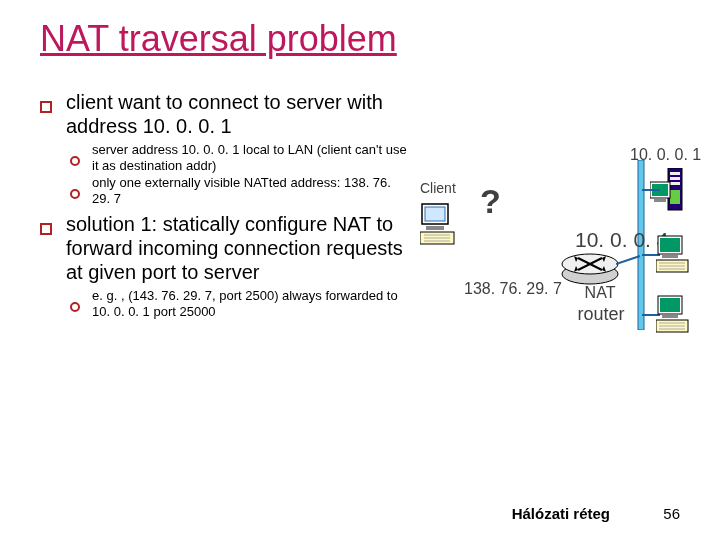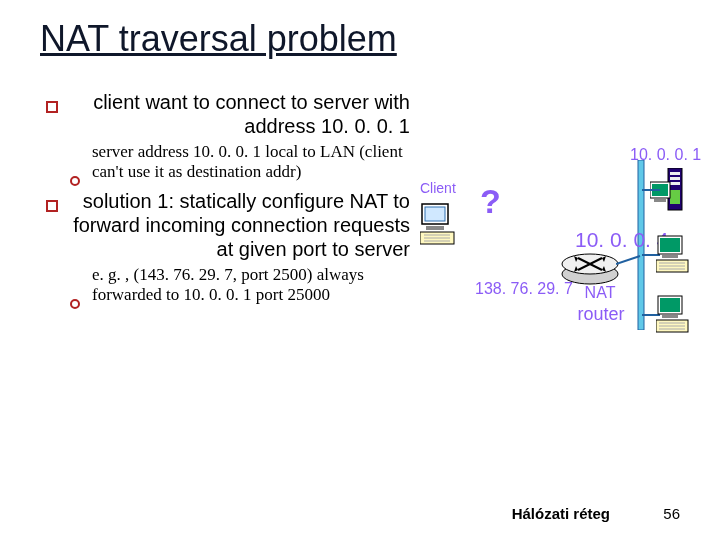--- a/index.html
+++ b/index.html
@@ -15,57 +15,55 @@
   .slide {
     position: relative;
     width: 720px;
     height: 540px;
   }
   .title {
     position: absolute;
     left: 40px;
     top: 18px;
     font-size: 36px;
-    color: #0f172a;
+    color: #be185d;
     text-decoration: underline;
   }
   .content {
     position: absolute;
     left: 40px;
     top: 90px;
     width: 370px;
     font-size: 20px;
     line-height: 1.2;
   }
   .bullet1 {
     display: flex;
     align-items: flex-start;
     margin-bottom: 4px;
-    text-align: right;
   }
   .bullet1 .marker {
     flex: 0 0 18px;
     height: 14px;
     margin-top: 4px;
     margin-right: 8px;
   }
   .bullet1 .marker span {
     display: inline-block;
     width: 12px;
     height: 12px;
     border: 2px solid #b22222;
     box-sizing: border-box;
   }
   .bullet2 {
     display: flex;
-    align-items: flex-end;
+    align-items: center;
     margin-left: 30px;
-    font-size: 17px;
+    font-size: 13px;
     margin-bottom: 2px;
-    font-family: Liberation Serif, serif;
   }
   .bullet2 .marker {
     flex: 0 0 16px;
     height: 12px;
     margin-top: 4px;
     margin-right: 6px;
   }
   .bullet2 .marker span {
     display: inline-block;
     width: 10px;
@@ -78,21 +76,21 @@
   .diagram {
     position: absolute;
     left: 420px;
     top: 150px;
     width: 290px;
     height: 250px;
   }
   .diagram .label {
     position: absolute;
     font-size: 16px;
-    color: #8b5cf6;
+    color: #404040;
     white-space: nowrap;
   }
   .footer-left {
     position: absolute;
     right: 110px;
     bottom: 18px;
     font-size: 15px;
     font-weight: bold;
   }
   .footer-right {
@@ -114,20 +112,24 @@
     <div class="bullet1">
       <div class="marker"><span></span></div>
       <div>client want to connect to server with address 10. 0. 0. 1</div>
     </div>
 
     <div class="bullet2">
       <div class="marker"><span></span></div>
       <div>server address 10. 0. 0. 1 local to LAN (client can't use it as destination addr)</div>
     </div>
 
+    <div class="bullet2">
+      <div class="marker"><span></span></div>
+      <div>only one externally visible NATted address: 138. 76. 29. 7</div>
+    </div>
 
     <div class="bullet1" style="margin-top:6px;">
       <div class="marker"><span></span></div>
       <div>solution 1: statically configure NAT to forward incoming connection requests at given port to server</div>
     </div>
 
     <div class="bullet2">
       <div class="marker"><span></span></div>
       <div>e. g. , (143. 76. 29. 7, port 2500) always forwarded to 10. 0. 0. 1 port 25000</div>
     </div>
@@ -185,21 +187,21 @@
       <polygon points="18,12 14,10 16,16" fill="#000"></polygon>
       <polygon points="42,12 46,10 44,16" fill="#000"></polygon>
       <polygon points="18,24 14,26 16,20" fill="#000"></polygon>
       <polygon points="42,24 46,26 44,20" fill="#000"></polygon>
     </svg>
 
     <svg style="position:absolute; left:196px; top:100px;" width="26" height="20">
       <line x1="0" y1="14" x2="24" y2="6" stroke="#2060a0" stroke-width="2"></line>
     </svg>
 
-    <div class="label" style="left:44px; top:130px; font-size:16px;margin-left:11px;">138. 76. 29. 7</div>
+    <div class="label" style="left:44px; top:130px; font-size:16px;">138. 76. 29. 7</div>
 
     <div class="label" style="left:150px; top:134px; font-size:16px; text-align:center; width:60px;">NAT</div>
     <div class="label" style="left:146px; top:154px; font-size:18px; text-align:center; width:70px;">router</div>
 
     <svg style="position:absolute; left:236px; top:84px;" width="44" height="44">
       <rect x="2" y="2" width="24" height="18" fill="#fff" stroke="#000"></rect>
       <rect x="4" y="4" width="20" height="14" fill="#009966"></rect>
       <rect x="6" y="21" width="16" height="3" fill="#888"></rect>
       <rect x="0" y="26" width="32" height="12" fill="#fff8c0" stroke="#000"></rect>
       <line x1="3" y1="29" x2="29" y2="29" stroke="#aaa"></line>

